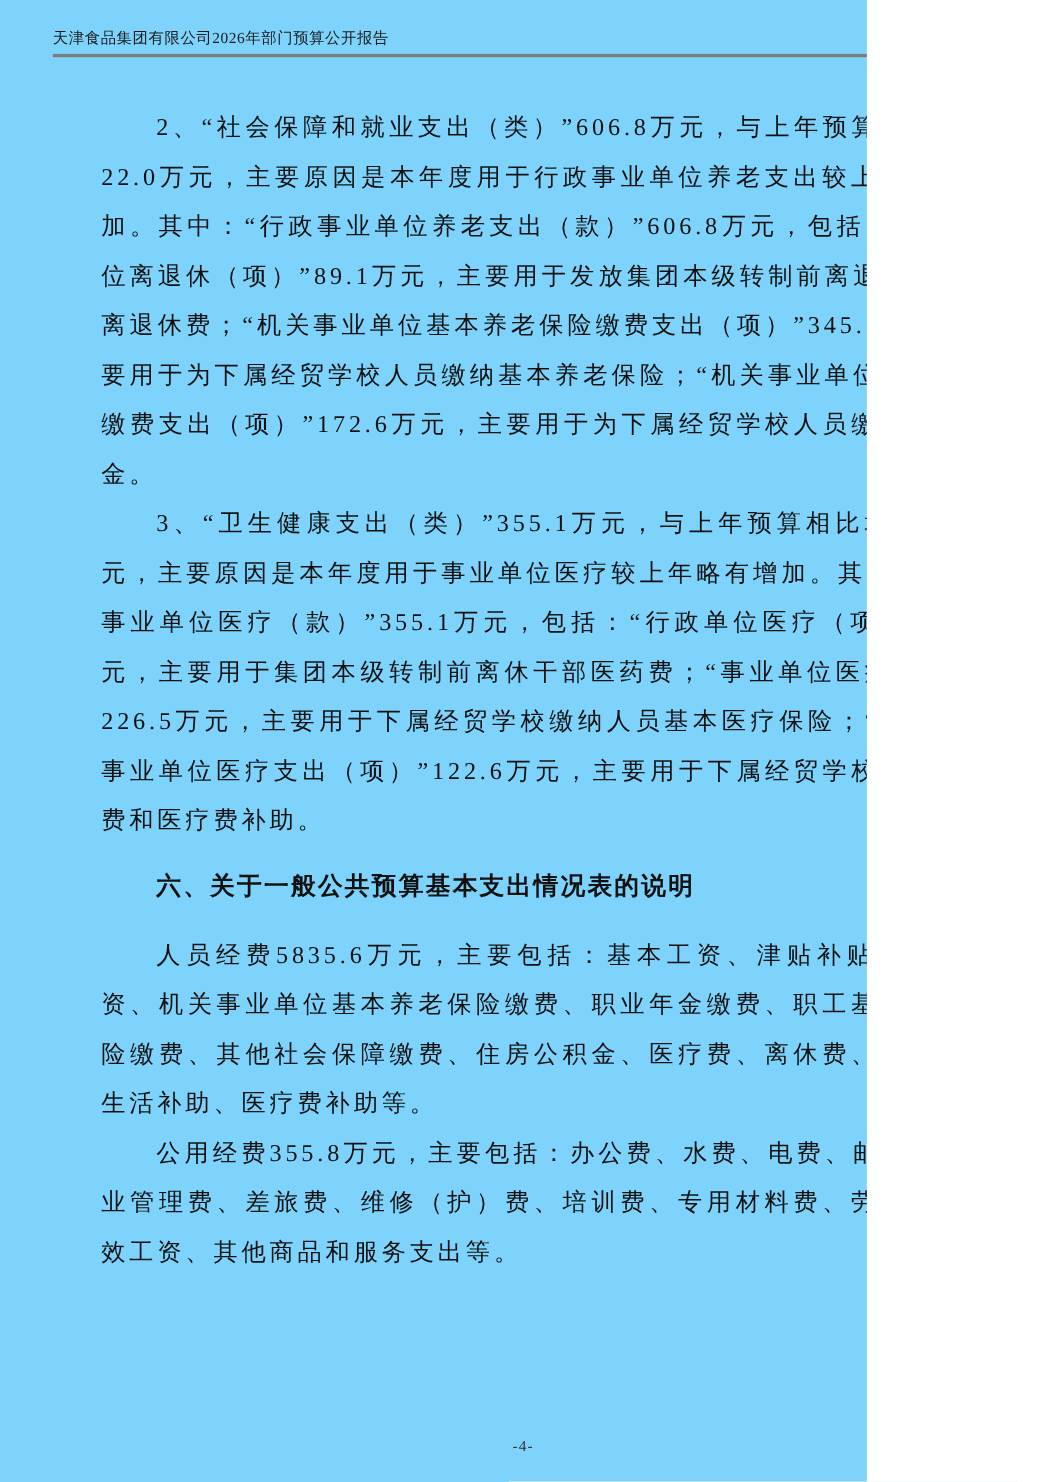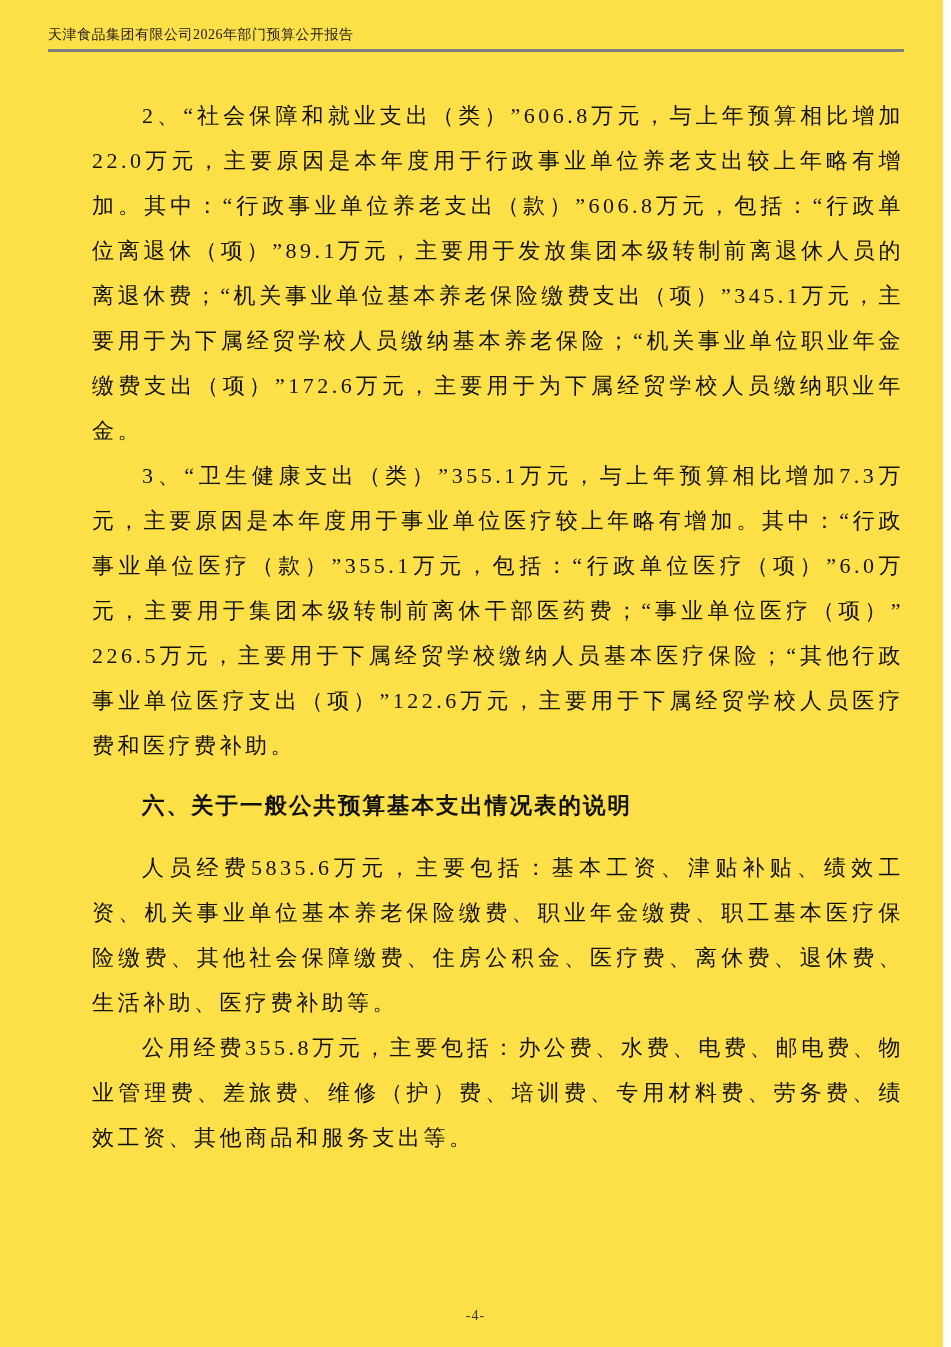--- a/index.html
+++ b/index.html
@@ -1,20 +1,20 @@
 <!DOCTYPE html>
 <html lang="zh"><head>
 <meta charset="utf-8">
 <style>
   html, body { margin: 0; padding: 0; background: #fff; }
   .page {
     position: relative;
-    width: 943px;
+    width: 788px;
     height: 1347px;
-    background: #fde047;
+    background: #7dd3fc;
     overflow: hidden;
     font-family: "Liberation Serif", "DejaVu Serif", serif;
     color: #111111;
   }
   .header-title {
     position: absolute;
     left: 48px;
     top: 26px;
     font-size: 14px;
     letter-spacing: 0.5px;

